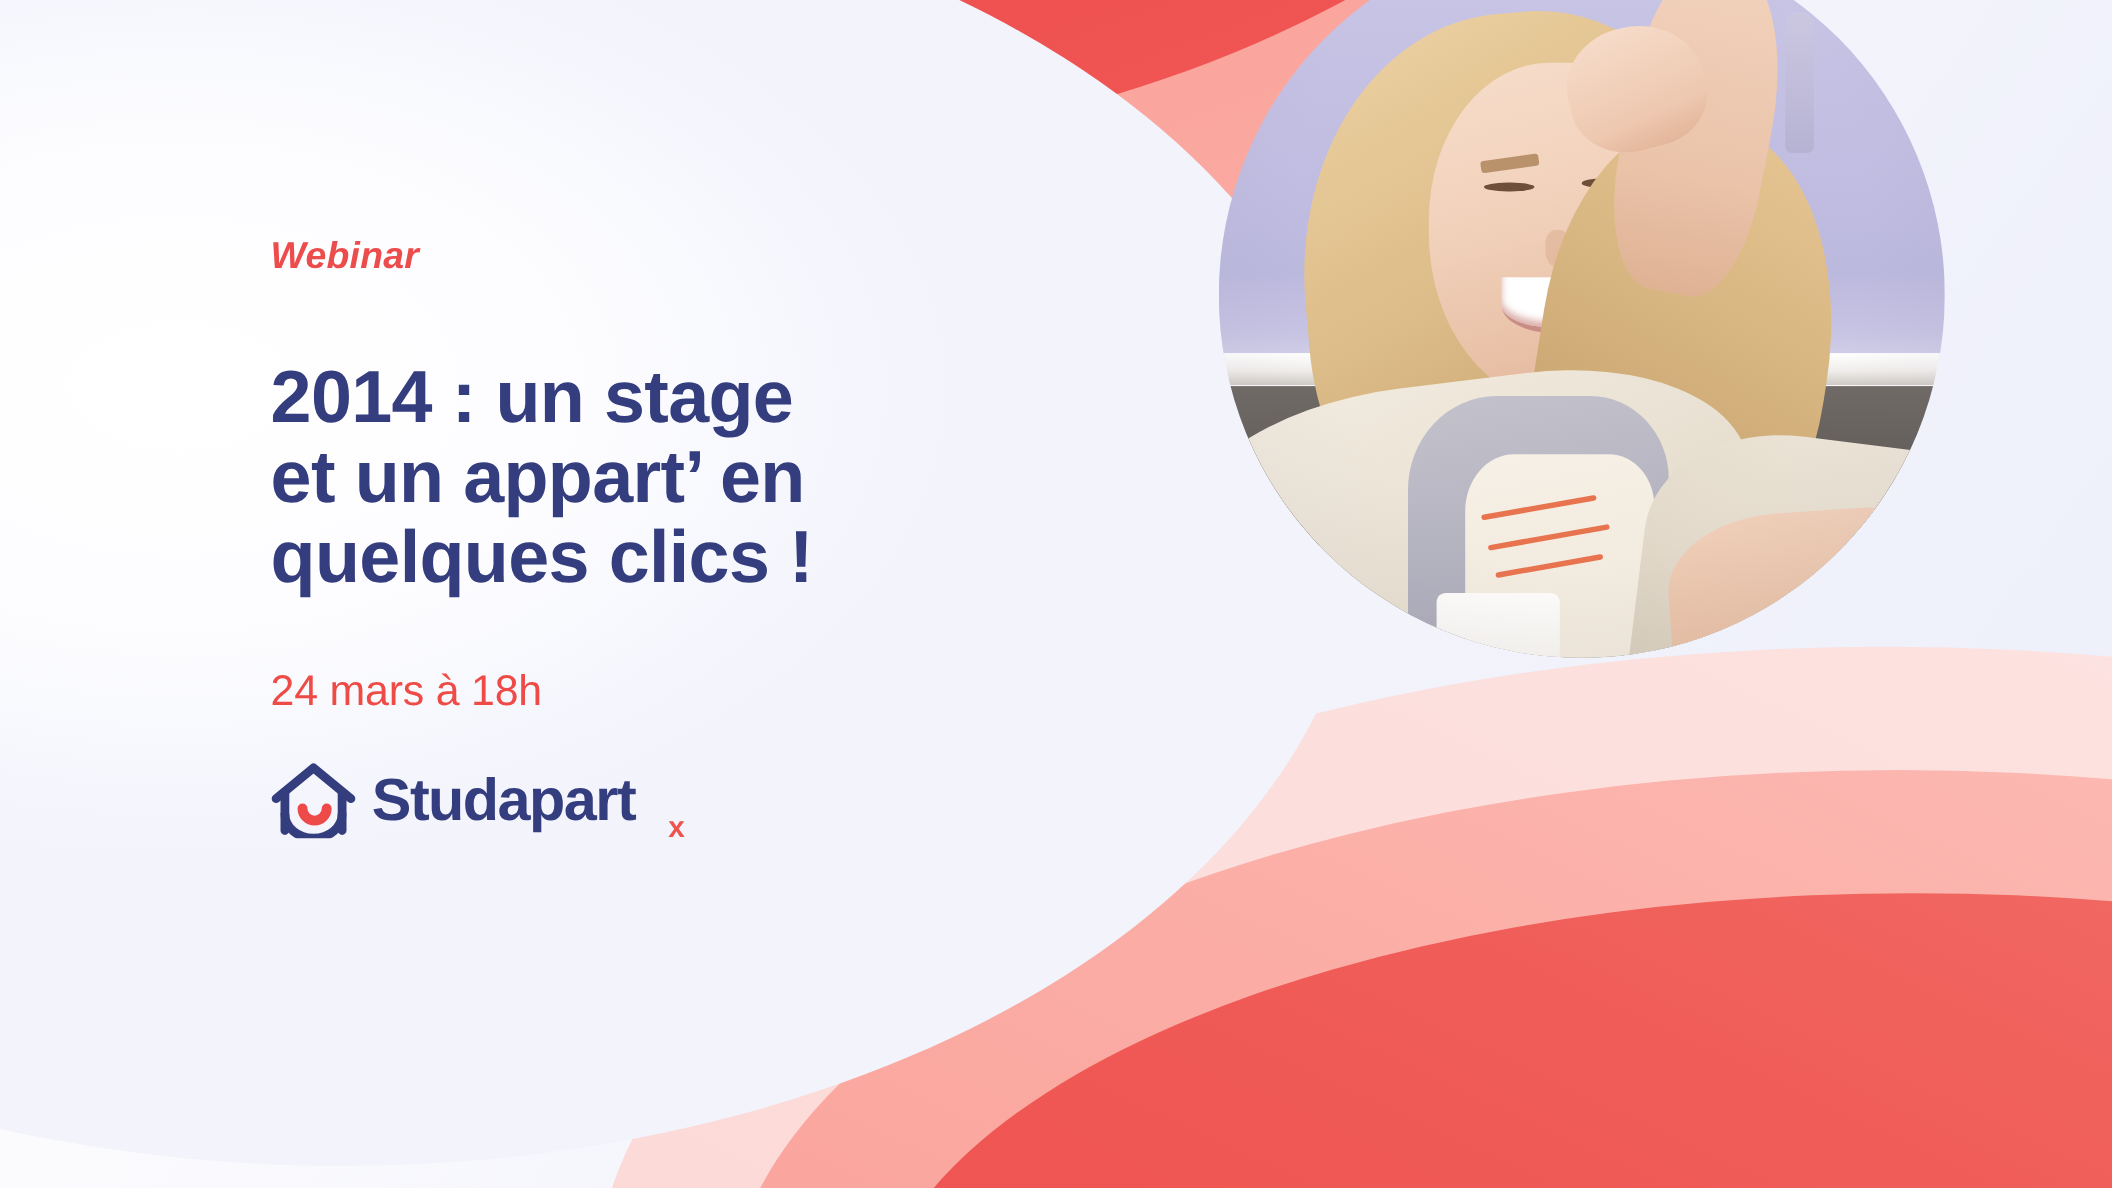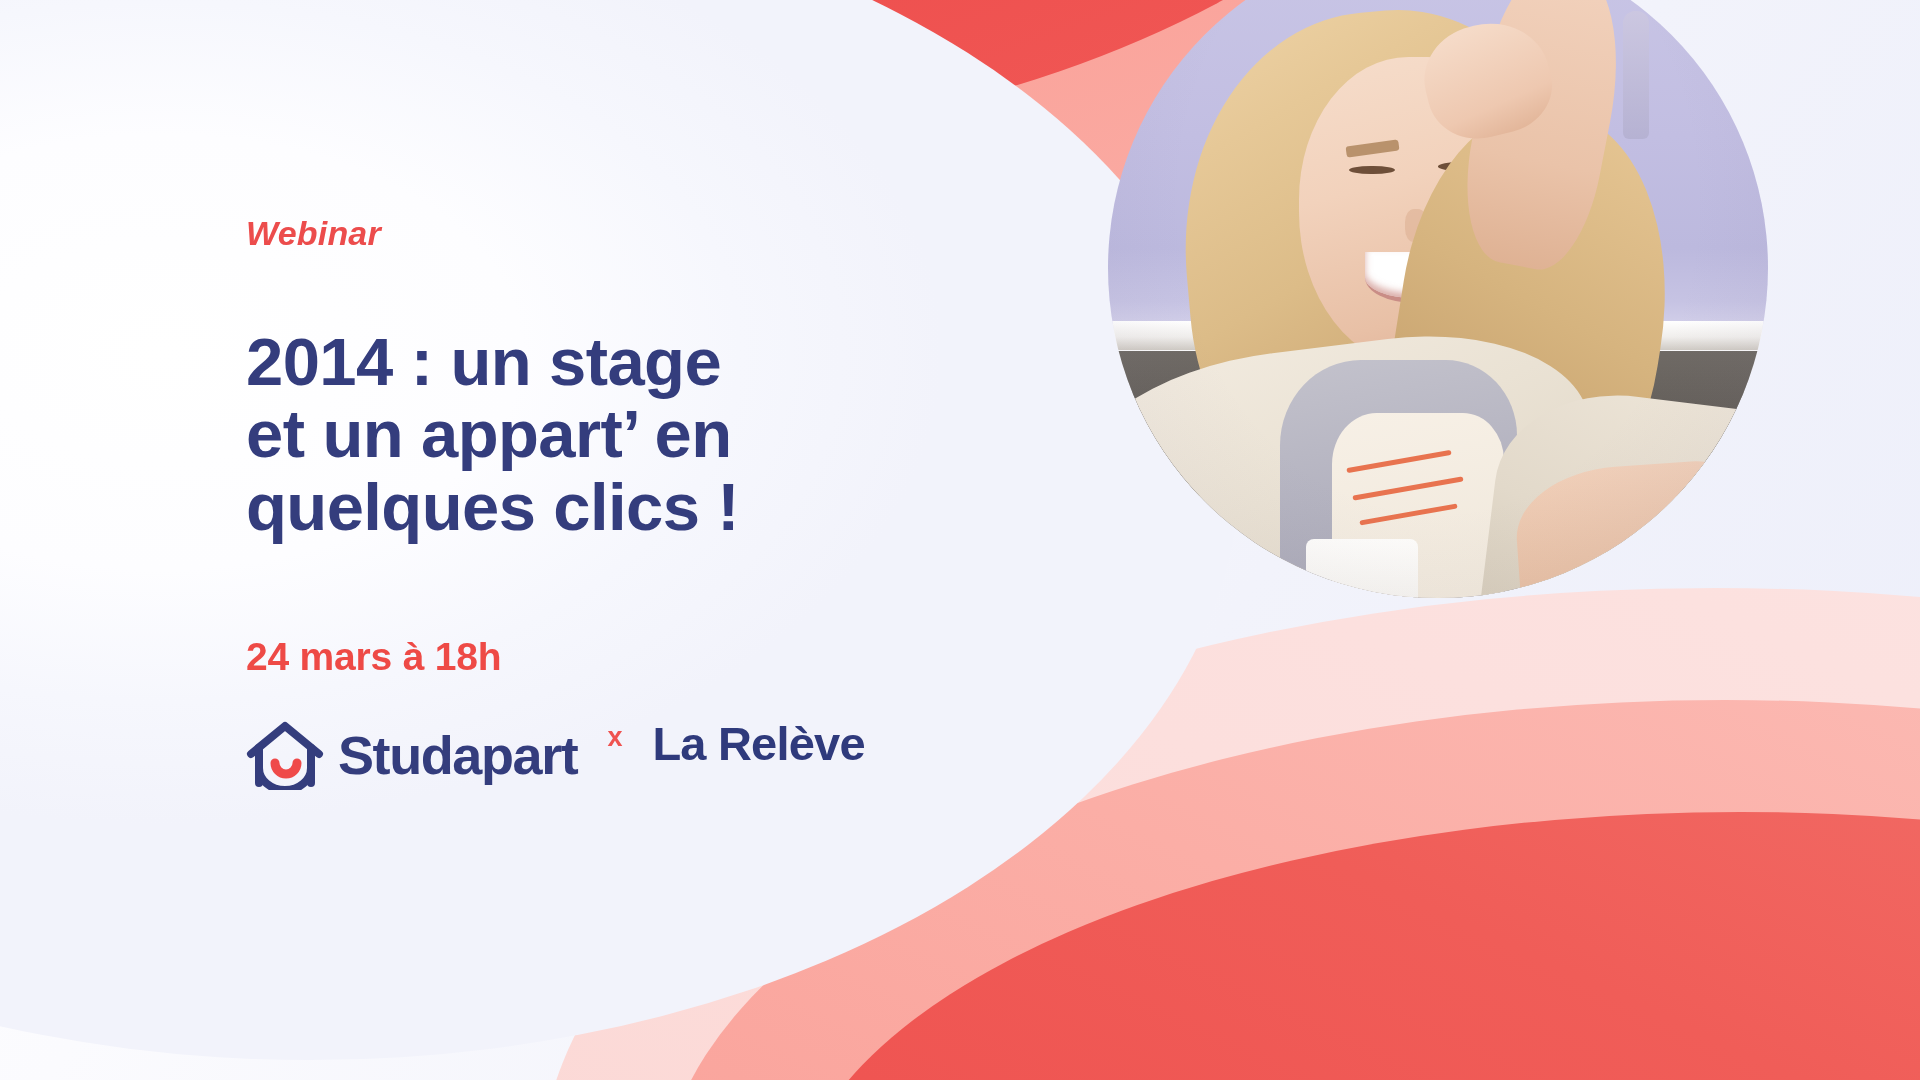--- a/index.html
+++ b/index.html
@@ -243,33 +243,33 @@
     font-size: 67px;
     font-weight: 700;
     color: #343d7d;
     line-height: 1.08;
     letter-spacing: -.6px;
     margin: 0;
     white-space: pre-line;
   }
 
   #event-date {
-    margin-top: 94px;
+    margin-top: 66px;
     font-size: 39px;
-    font-weight: 700;
+    font-weight: 400;
     color: #ee4a46;
     letter-spacing: -.2px;
     line-height: 1;
   }
 
   
   #logo-lockup {
     margin-top: 44px;
     display: flex;
-    align-items: flex-start;
+    align-items: flex-end;
   }
   #studapart-logo {
     display: flex;
     align-items: center;
   }
   #house-icon { display: block; }
   #studapart-name {
     font-size: 54px;
     font-weight: 700;
     color: #343d7d;
@@ -359,16 +359,15 @@
             <path d="M13 48 A26 22 0 0 0 65 48" stroke="#343d7d" stroke-width="8" fill="none" stroke-linecap="round"></path>
 
             <path d="M29 43 A11 11 0 0 0 51 43" stroke="#ef4a4a" stroke-width="9" fill="none" stroke-linecap="round"></path>
           </svg>
         </span>
         <span id="studapart-name">Studapart</span>
       </div>
 
       <span id="cross-mark">x</span>
 
-      <span id="partner-name">La Relève</span>
     </div>
   </div>
 </div>
 
 </body></html>

